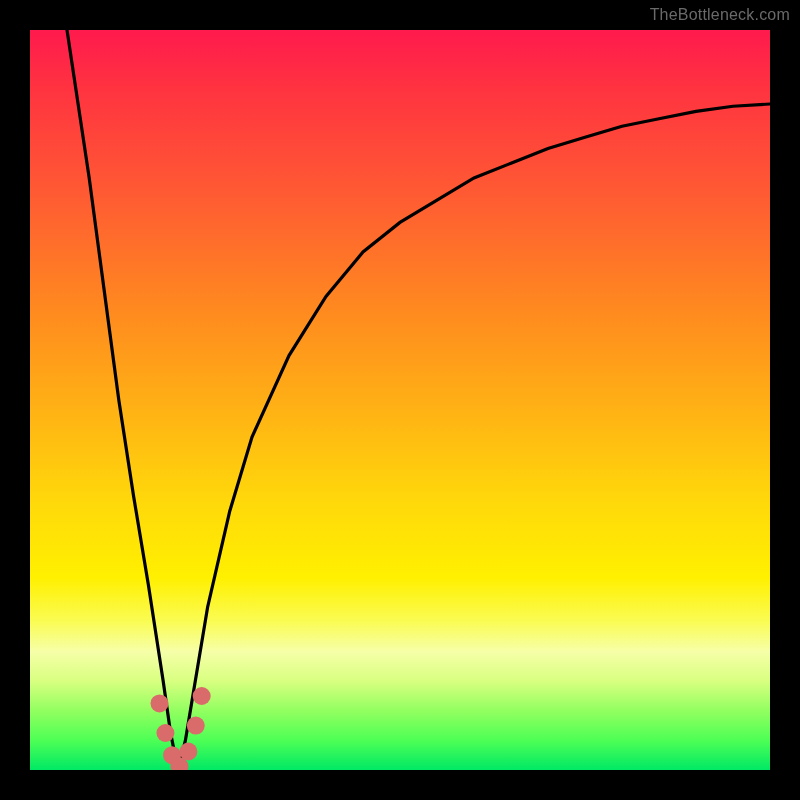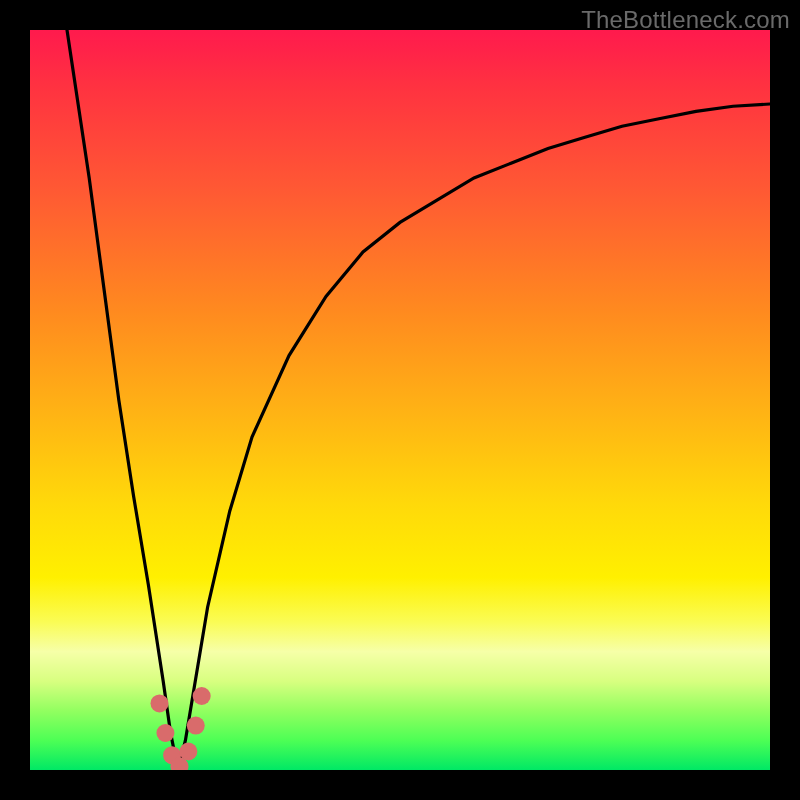--- a/index.html
+++ b/index.html
@@ -45,21 +45,21 @@
   .plot svg {
     display: block;
     width: 740px;
     height: 740px;
   }
   .attribution {
     position: absolute;
     top: 6px;
     right: 10px;
     color: #6a6a6a;
-    font-size: 24px;
+    font-size: 16px;
     font-weight: 500;
     letter-spacing: 0.2px;
     user-select: none;
   }
 </style>
 </head>
 <body>
 
 <div class="frame">
   <div class="plot">

